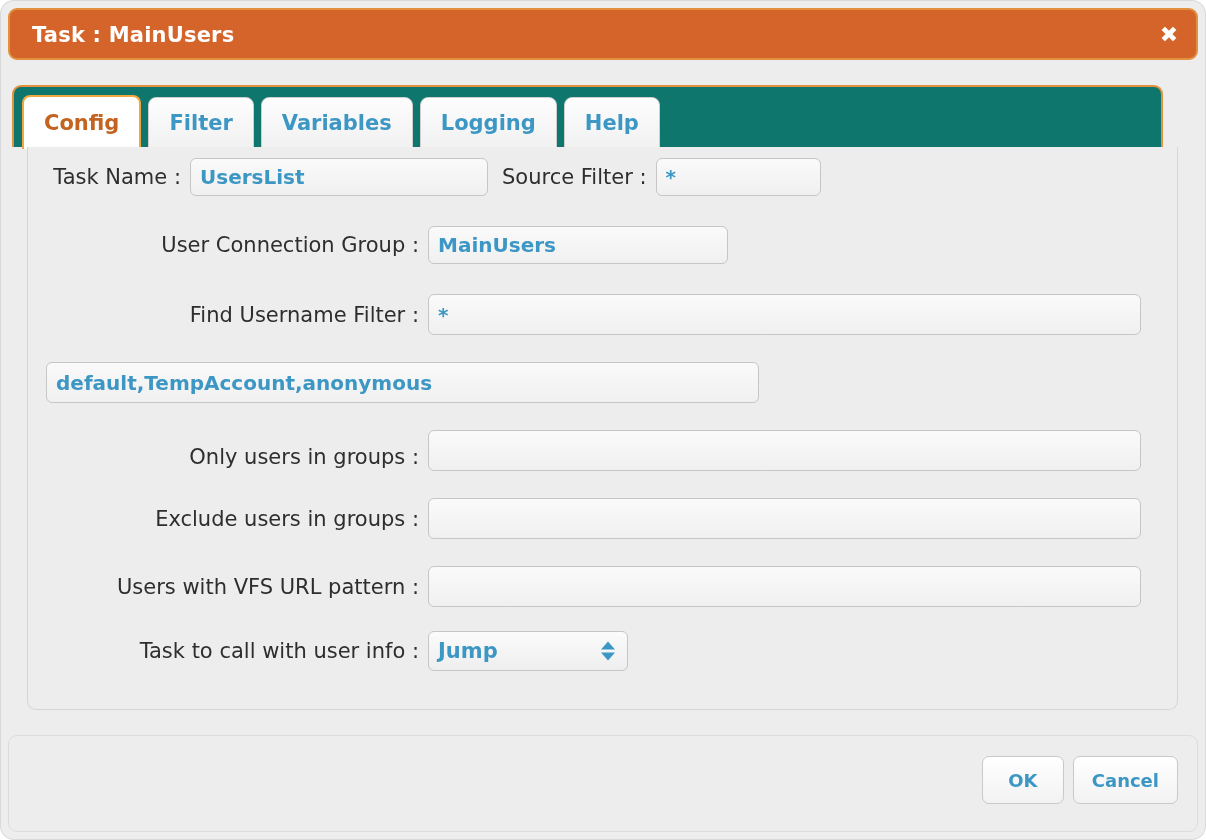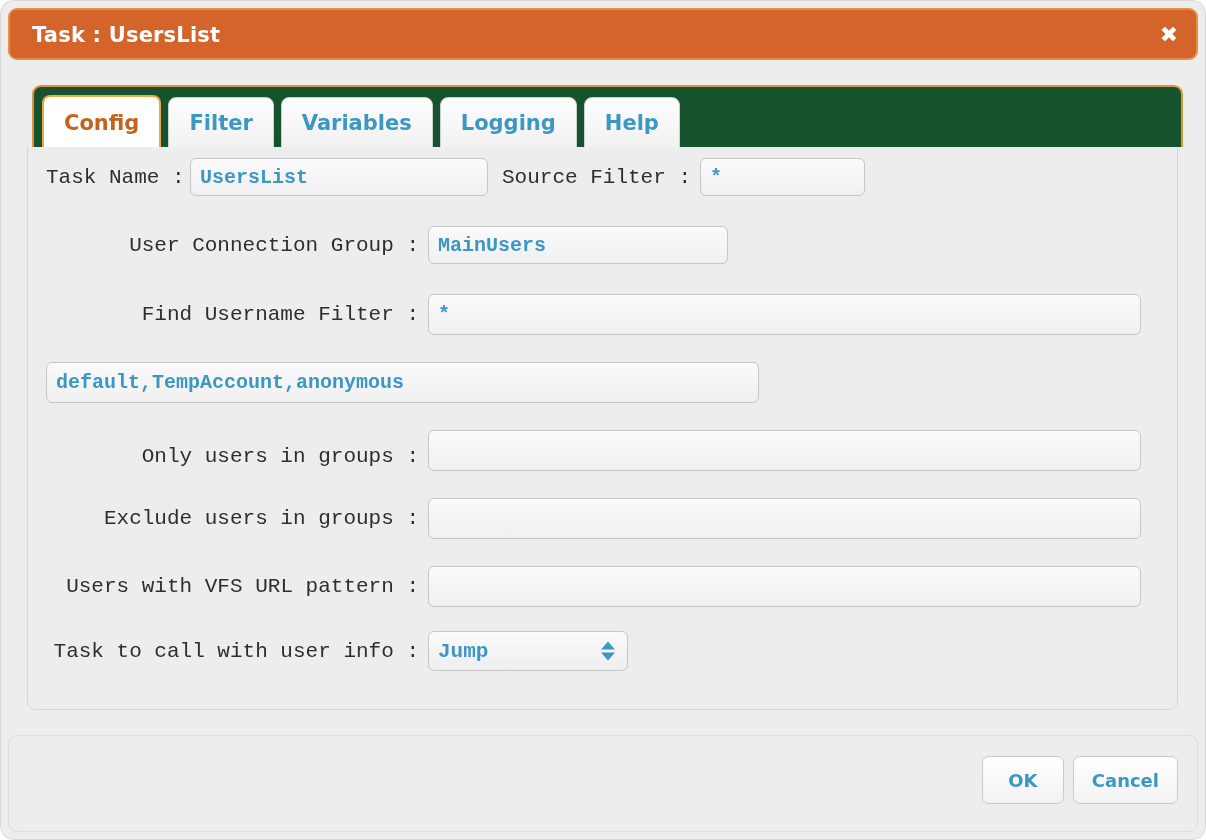--- a/index.html
+++ b/index.html
@@ -68,25 +68,25 @@
     font-weight: bold;
     line-height: 24px;
     text-align: center;
     cursor: pointer;
     user-select: none;
   }
 
   
   .tabstrip {
     position: absolute;
-    left: 32px;
+    left: 12px;
     top: 85px;
     width: 1151px;
     height: 62px;
-    background: #14532d;
+    background: #0f766e;
     border: 2px solid #e2913f;
     border-bottom: none;
     border-radius: 9px 9px 0 0;
     box-sizing: border-box;
   }
   .tabs {
     position: absolute;
     left: 8px;
     top: 8px;
     display: flex;
@@ -122,21 +122,20 @@
     position: absolute;
     left: 27px;
     top: 147px;
     width: 1151px;
     height: 563px;
     background: #ededed;
     border: 1px solid #d6d6d6;
     border-top: none;
     border-radius: 0 0 9px 9px;
     box-sizing: border-box;
-    font-family: Liberation Mono, monospace;
   }
 
   
   .form-row {
     position: absolute;
     display: flex;
     align-items: center;
   }
   .field-label {
     font-size: 21px;
@@ -234,21 +233,21 @@
     cursor: pointer;
     box-sizing: border-box;
   }
 </style>
 </head>
 <body>
 
 <div class="dialog">
 
   <div class="titlebar">
-    <div class="title-text">Task : UsersList</div>
+    <div class="title-text">Task : MainUsers</div>
     <div class="close-btn">✖</div>
   </div>
 
   <div class="tabstrip">
     <div class="tabs">
       <div class="tab active">
         <span>Config</span>
       </div>
       <div class="tab">
         <span>Filter</span>

